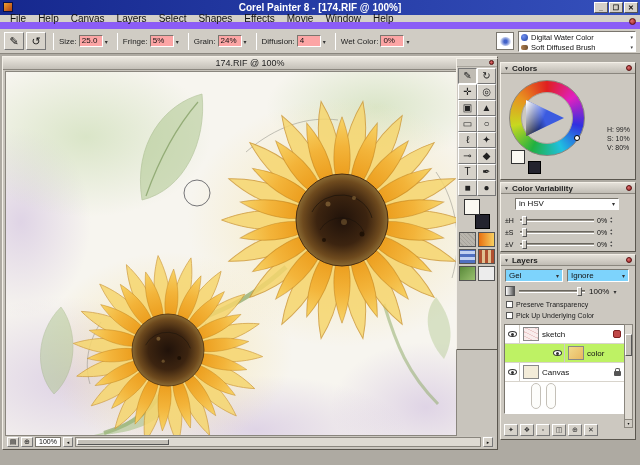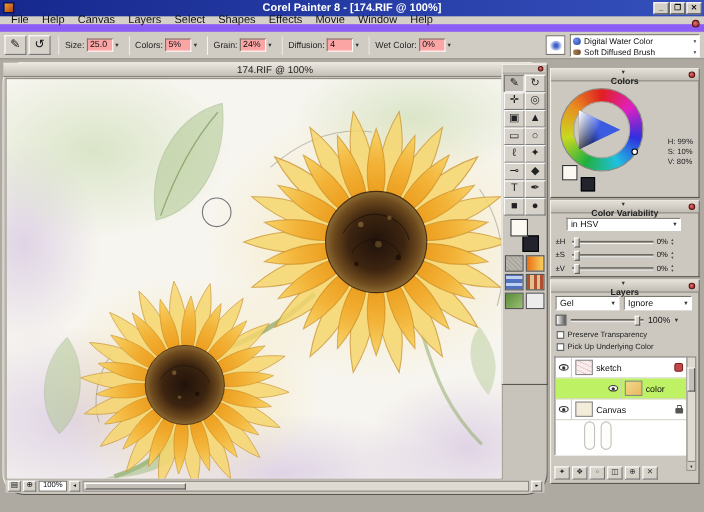--- a/index.html
+++ b/index.html
@@ -47,21 +47,21 @@
   .dab::after { content:""; position:absolute; left:3px; top:4px; width:11px; height:9px;
     border-radius:50%; background:radial-gradient(circle,#4060c8 20%,rgba(64,96,200,.2) 70%); }
   .brush-sel { position:absolute; right:4px; top:2px; width:118px; height:21px; background:#fff;
     border:1px solid; border-color:#7a766e #fff #fff #7a766e; font-size:7.5px; }
   .bs-row { height:10px; display:flex; align-items:center; gap:3px; padding:0 2px; white-space:nowrap; }
   .bs-ico1 { width:7px; height:7px; border-radius:50%; background:radial-gradient(circle at 35% 35%,#7090f0,#2040a0); }
   .bs-ico2 { width:7px; height:5px; background:linear-gradient(90deg,#b08050,#705030); border-radius:2px; }
   .bs-arrow { margin-left:auto; font-size:5px; color:#444; }
 
   
-  .docwin { position:absolute; left:2px; top:56px; width:496px; height:394px; background:#c8c4bc;border-radius:20px; }
+  .docwin { position:absolute; left:2px; top:56px; width:496px; height:394px; background:#c8c4bc; }
   .doc-titlebar { position:absolute; left:0; top:0; right:0; height:13px;
     background:linear-gradient(#ece8e0,#c4c0b8); border-bottom:1px solid #8a867e;
     font-size:9px; display:flex; align-items:center; justify-content:center; color:#222; }
   .doc-close { position:absolute; right:8px; top:3px; width:7px; height:7px; border-radius:50%;
     background:radial-gradient(circle at 35% 35%,#f08080,#b02020); border:1px solid #701010; }
   .canvas { position:absolute; left:2px; top:14px; width:452px; height:365px;
     background:#f7f5ef; border:1px solid #8a867e; overflow:hidden; }
   .canvas svg { display:block; }
   .doc-status { position:absolute; left:2px; right:2px; bottom:1px; height:12px;
     background:#ccc8c0; display:flex; align-items:center; gap:2px; font-size:8px; padding:0 2px; }
@@ -96,21 +96,21 @@
   .th-grad { background:linear-gradient(90deg,#e87010,#f8d060); }
   .th-pattern { background:repeating-linear-gradient(0deg,#5070c0 0 3px,#c0d0f0 3px 6px); }
   .th-weave { background:repeating-linear-gradient(90deg,#b05030 0 3px,#e0c090 3px 6px); }
   .th-nozzle { background:linear-gradient(135deg,#5a8a3a,#9ac070); }
   .th-look { background:#ececec; }
 
   
   .panel { position:absolute; background:#ccc8c0; }
   .panel-titlebar { height:11px; background:linear-gradient(#e4e0d8,#c0bcb4);
     border-bottom:1px solid #8a867e; display:flex; align-items:center; font-size:8px;
-    font-weight:bold; color:#222; padding:0 3px; position:relative;flex-direction:column; }
+    font-weight:bold; color:#222; padding:0 3px; position:relative; }
   .collapse { font-size:5px; margin-right:3px; color:#333; }
   .panel-dot { position:absolute; right:3px; top:2px; width:6px; height:6px; border-radius:50%;
     background:radial-gradient(circle at 35% 35%,#e07070,#992020); border:1px solid #5a1010; }
 
   
   .wheel { position:absolute; left:8px; top:17px; width:76px; height:76px; border-radius:50%;
     background:conic-gradient(from 0deg,#e02020,#e020c0,#3030e0,#20c0e0,#20b040,#c8d820,#e89020,#e02020);
     border:1px solid #8a867e; }
   .wheel-hole { position:absolute; inset:11px; border-radius:50%; background:#ccc8c0; border:1px solid #a8a49c; }
   .sv-tri { position:absolute; left:16px; top:19px; width:38px; height:36px;
@@ -131,21 +131,21 @@
     padding:0 3px; display:flex; }
   .var-mode .pf-arrow { margin-left:auto; }
   .var-row { position:absolute; left:4px; width:128px; height:12px; display:flex; align-items:center; gap:3px; font-size:7px; }
   .track { position:relative; width:74px; height:3px; background:#9a968e;
     border-top:1px solid #6a665e; border-bottom:1px solid #fff; }
   .sthumb { position:absolute; top:-4px; width:5px; height:9px; background:#d4d0c8;
     border:1px solid; border-color:#fff #555 #555 #fff; }
   .stepper { display:flex; flex-direction:column; font-size:4px; line-height:4px; color:#444; }
 
   
-  .dd { background:#ffffff; border:1px solid; border-color:#7a766e #fff #fff #7a766e;
+  .dd { background:#7dd3fc; border:1px solid; border-color:#7a766e #fff #fff #7a766e;
     font-size:8px; line-height:10px; padding:0 3px; display:flex; height:13px; align-items:center; }
   .dd .pf-arrow { margin-left:auto; }
   .lp-row2 { position:absolute; left:4px; top:31px; width:120px; display:flex; align-items:center; gap:4px; font-size:8px; }
   .lp-opic { width:10px; height:10px; background:linear-gradient(90deg,#fff,#555); border:1px solid #555; }
   .cb-row { position:absolute; left:5px; display:flex; align-items:center; gap:3px; font-size:7px; color:#222; }
   .cb { width:7px; height:7px; background:#fff; border:1px solid #555; }
   .layer-list { position:absolute; left:3px; top:69px; width:121px; height:90px; background:#fff;
     border:1px solid; border-color:#7a766e #fff #fff #7a766e; overflow:hidden; }
   .lrow { height:19px; display:flex; align-items:center; border-bottom:1px solid #d8d4cc; font-size:8px; }
   .lrow.sel { background:#bef264;padding-left:45px; }
@@ -210,21 +210,21 @@
     <span class="sep"></span>
 
     <span class="pf">
       <span class="pf-label">Size:</span>
       <span class="pf-box">25.0</span>
       <span class="pf-arrow">▾</span>
     </span>
     <span class="sep"></span>
 
     <span class="pf">
-      <span class="pf-label">Colors:</span>
+      <span class="pf-label">Fringe:</span>
       <span class="pf-box">5%</span>
       <span class="pf-arrow">▾</span>
     </span>
     <span class="sep"></span>
 
     <span class="pf">
       <span class="pf-label">Grain:</span>
       <span class="pf-box">24%</span>
       <span class="pf-arrow">▾</span>
     </span>

